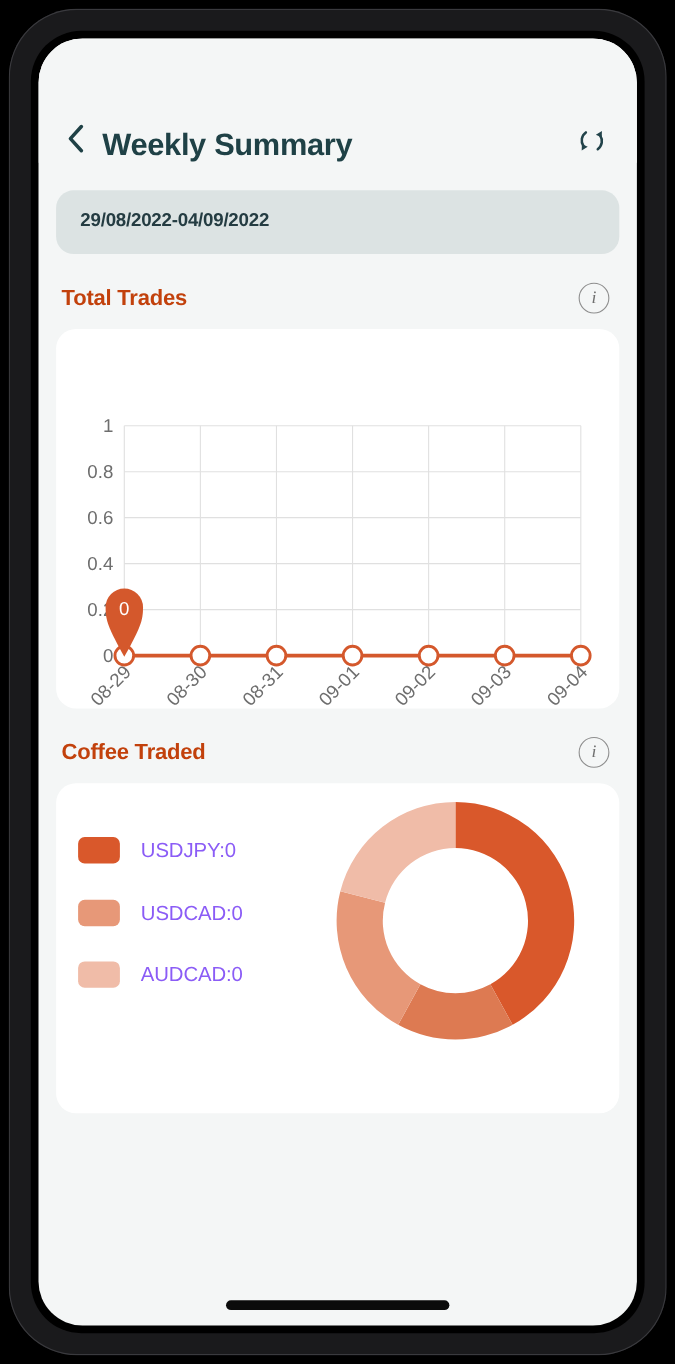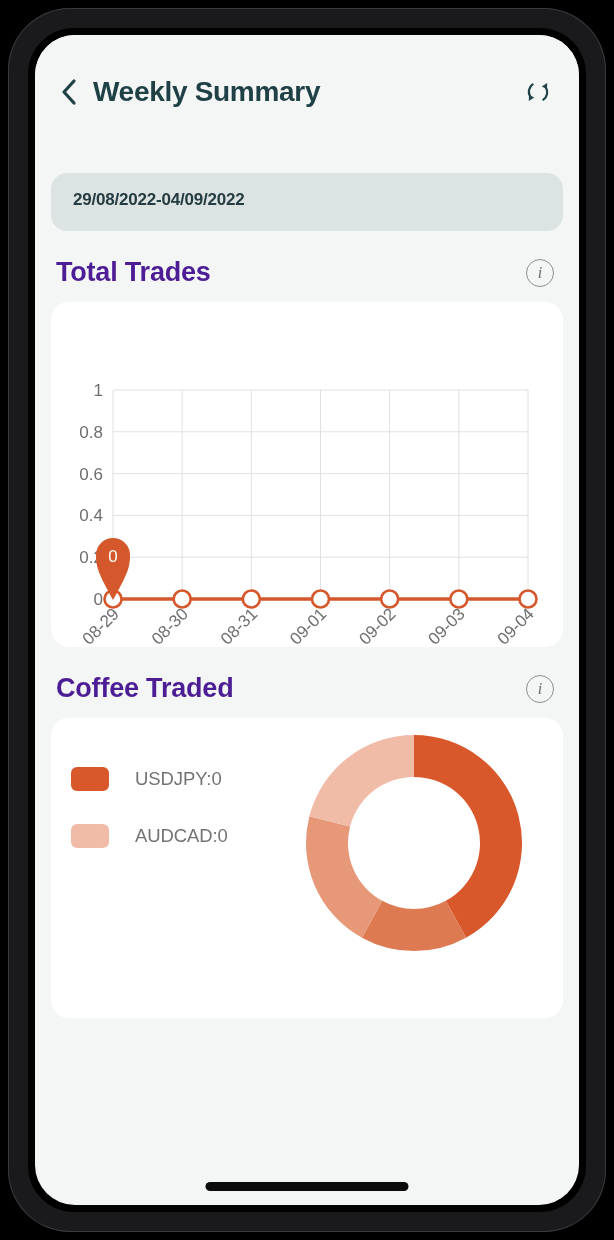--- a/index.html
+++ b/index.html
@@ -40,21 +40,21 @@
     overflow: hidden;
   }
 
   
   .header {
     position: absolute;
     left: 0; top: 0;
     width: 544px; height: 113px;
     background: #f4f6f6;
     display: flex;
-    align-items: center;
+    align-items: flex-end;
     padding: 0 21px 0 19px;
   }
   .back-btn {
     width: 30px; height: 44px;
     display: flex; align-items: center; justify-content: center;
     cursor: pointer;
   }
   .page-title {
     font-size: 28px;
     font-weight: bold;
@@ -102,23 +102,23 @@
   
   .section-head {
     display: flex;
     align-items: center;
     justify-content: space-between;
     padding: 0 9px 0 5px;
     margin-top: 26px;
     margin-bottom: 14px;
   }
   .section-title {
-    font-size: 27px;
+    font-size: 20px;
     font-weight: bold;
-    color: #4c1d95;
+    color: #c2410c;
     letter-spacing: -0.2px;
   }
   .info-icon {
     width: 28px; height: 28px;
     border-radius: 50%;
     border: 1.4px solid #8e8e8e;
     display: flex; align-items: center; justify-content: center;
     font-family: "Liberation Serif", serif;
     font-style: italic;
     font-size: 16px;
@@ -157,23 +157,23 @@
     display: flex;
     align-items: center;
     height: 56.5px;
   }
   .legend-swatch {
     width: 38px; height: 24px;
     border-radius: 6px;
     flex: 0 0 auto;
   }
   .legend-label {
-    margin-left: 26px;
+    margin-left: 19px;
     font-size: 18.5px;
-    color: #737373;
+    color: #8b5cf6;
     letter-spacing: -0.1px;
     white-space: nowrap;
     text-align: center;
   }
   .donut-holder {
     position: absolute;
     left: 248px; top: 10px;
     width: 230px; height: 230px;
   }
 
@@ -284,20 +284,24 @@
         </div>
 
         <div class="card donut-card">
           <div class="donut-inner">
             <div class="legend" id="legend-list">
                 <div class="legend-row">
                   <div class="legend-swatch" style="background: rgb(217, 88, 43);"></div>
                   <div class="legend-label">USDJPY:0</div>
                 </div>
                 <div class="legend-row">
+                  <div class="legend-swatch" style="background: rgb(231, 152, 120);"></div>
+                  <div class="legend-label">USDCAD:0</div>
+                </div>
+                <div class="legend-row">
                   <div class="legend-swatch" style="background: rgb(240, 188, 168);"></div>
                   <div class="legend-label">AUDCAD:0</div>
                 </div>
               </div>
             <div class="donut-holder">
               <svg width="230" height="230" viewBox="0 0 230 230">
                 <g id="donut-group">
                     <path d="M115 7 A108 108 0 0 1 167.02939680298527 209.64112144473725 L146.79574249071322 172.836240882895 A66 66 0 0 0 115 49 Z" fill="#d9582b"></path>
                     <path d="M167.02939680298527 209.64112144473725 A108 108 0 0 1 62.970603197014775 209.64112144473728 L83.2042575092868 172.836240882895 A66 66 0 0 0 146.79574249071322 172.836240882895 Z" fill="#dd7a52"></path>
                     <path d="M62.970603197014775 209.64112144473728 A108 108 0 0 1 10.393018598107815 88.14149218619575 L51.073511365510335 98.58646744711963 A66 66 0 0 0 83.2042575092868 172.836240882895 Z" fill="#e79878"></path>

